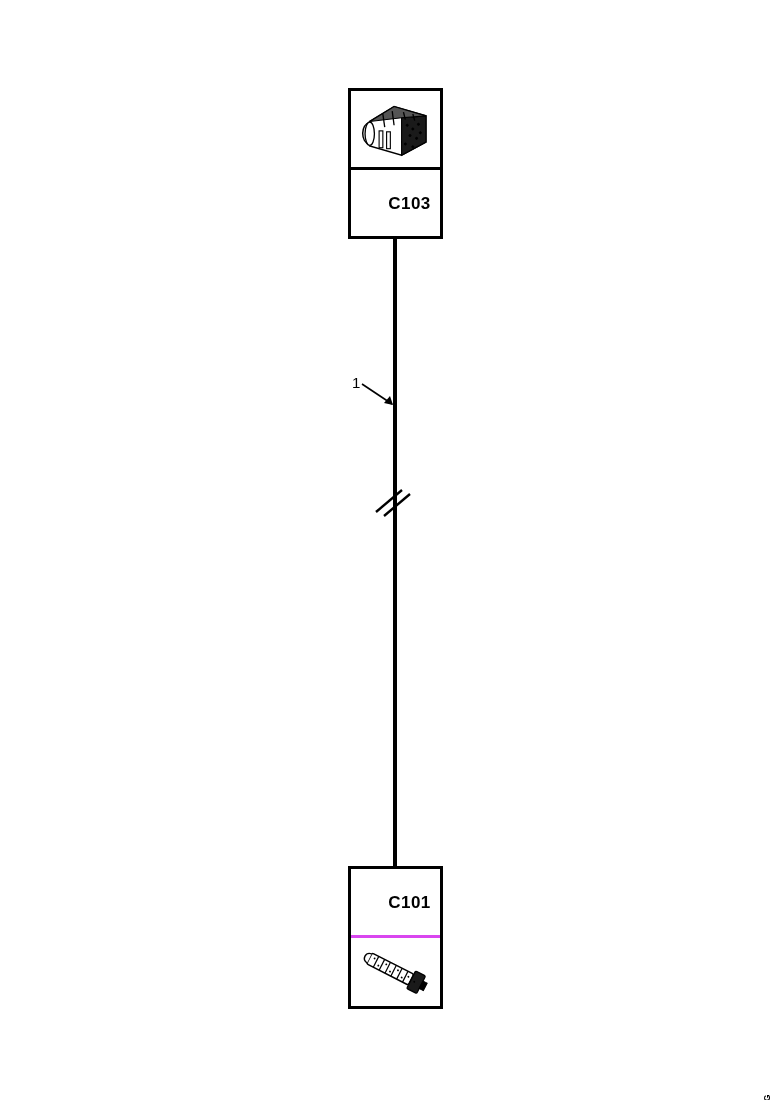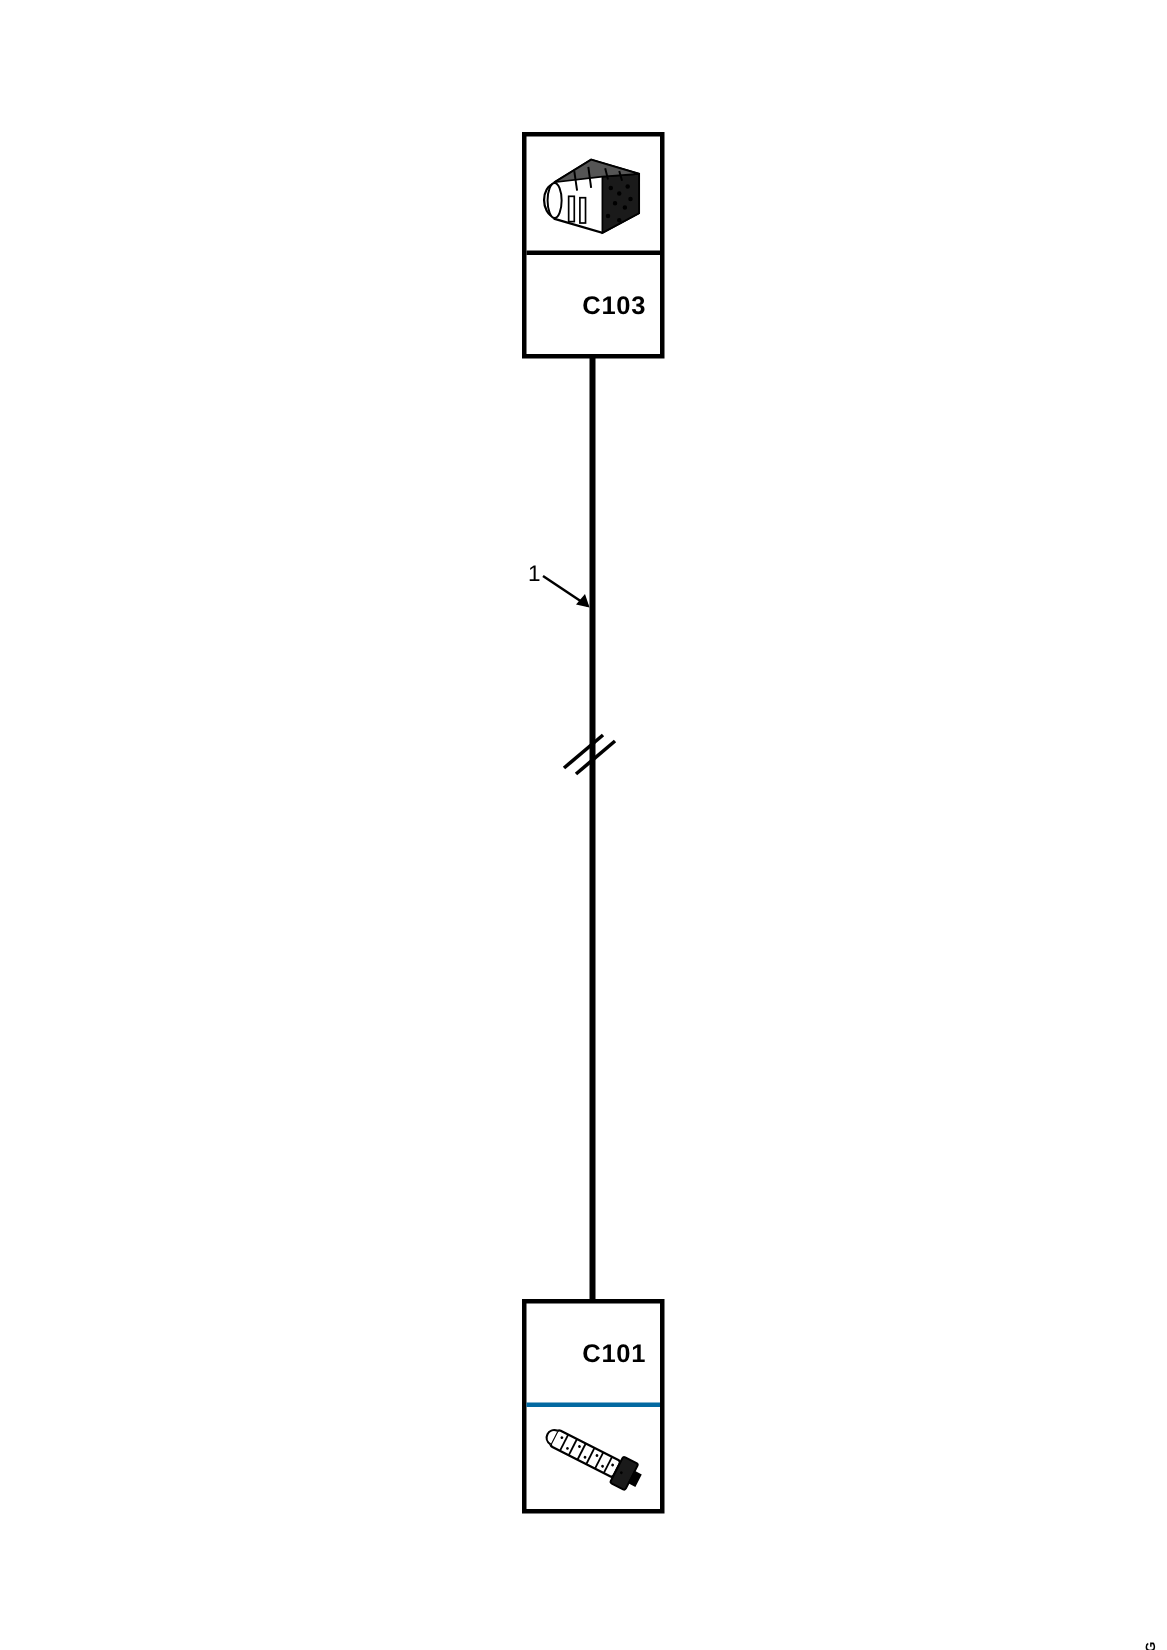--- a/index.html
+++ b/index.html
@@ -55,21 +55,21 @@
     position: relative;
     flex: 1 1 auto;
     display: flex;
     align-items: center;
     justify-content: center;
     padding-left: 28px;
   }
 
   .box-top .cell-icon   { height: 76px; border-bottom: 3px solid #000000; }
   .box-top .cell-label  { height: 69px; }
-  .box-bottom .cell-label { height: 66px; border-bottom: 3px solid #0369a1; align-items: center; }
+  .box-bottom .cell-label { height: 66px; border-bottom: 3px solid #d946ef; align-items: center; }
   .box-bottom .cell-icon  { height: 68px; }
 
   .connector-id {
     font-family: "Liberation Sans", sans-serif;
     font-size: 17px;
     font-weight: bold;
     letter-spacing: 0.5px;
     color: #000000;
     line-height: 1;
     white-space: nowrap;

